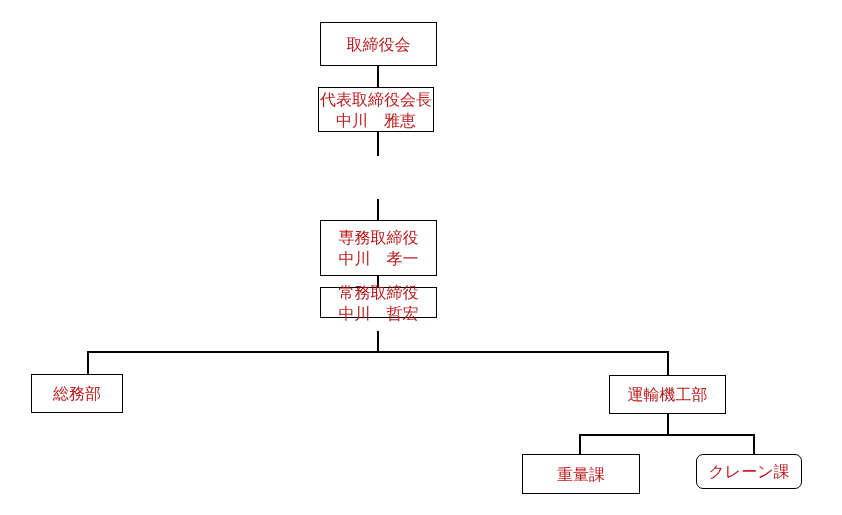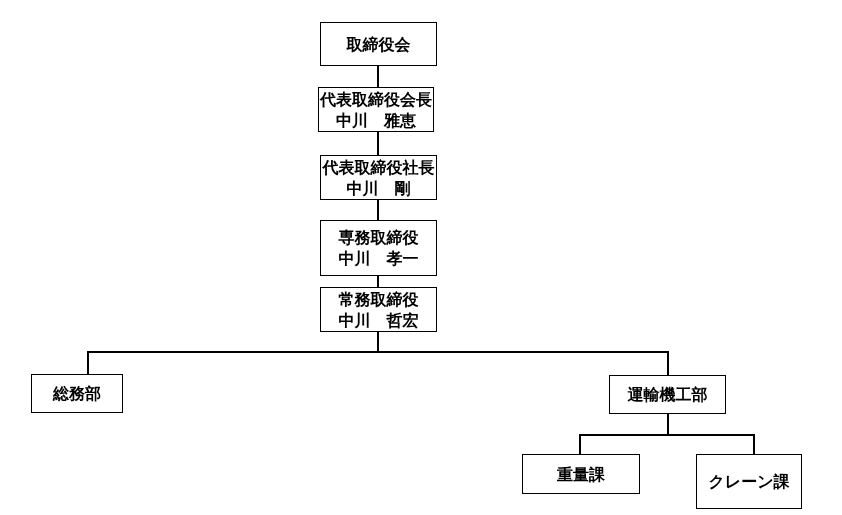--- a/index.html
+++ b/index.html
@@ -13,27 +13,27 @@
     height: 515px;
     background: #ffffff;
     font-family: "Liberation Sans", sans-serif;
     overflow: hidden;
   }
   .node {
     position: absolute;
     box-sizing: border-box;
     border: 1.5px solid #000000;
     background: #ffffff;
-    color: #000000;
+    color: #b91c1c;
     display: flex;
     flex-direction: column;
     align-items: center;
     justify-content: center;
     font-size: 16px;
-    font-weight: bold;
+    font-weight: normal;
     line-height: 21px;
     white-space: nowrap;
   }
   .line {
     position: absolute;
     background: #000000;
   }
   .line.v { width: 1.5px; }
   .line.h { height: 1.5px; }
 </style>
@@ -59,44 +59,40 @@
 
   <div class="node" style="left:320px; top:22px; width:117px; height:44px;">
     <span>取締役会</span>
   </div>
 
   <div class="node" style="left:318px; top:87px; width:116px; height:45px;">
     <span>代表取締役会長</span>
     <span>中川　雅恵</span>
   </div>
 
-  <div class="node" style="left:320px; top:155px; width:117px; height:45px;">
-    <span>代表取締役社長</span>
-    <span>中川　剛</span>
-  </div>
 
   <div class="node" style="left:320px; top:220px; width:117px; height:56px;">
     <span>専務取締役</span>
     <span>中川　孝一</span>
   </div>
 
-  <div class="node" style="left:320px; top:287px; width:117px; height:45px;">
+  <div class="node" style="left:320px; top:287px; width:117px; height:31px;">
     <span>常務取締役</span>
     <span>中川　哲宏</span>
   </div>
 
   <div class="node" style="left:31px; top:374px; width:92px; height:39px;">
     <span>総務部</span>
   </div>
 
   <div class="node" style="left:609px; top:375px; width:117px; height:39px;">
     <span>運輸機工部</span>
   </div>
 
   <div class="node" style="left:522px; top:454px; width:118px; height:40px;">
     <span>重量課</span>
   </div>
 
-  <div class="node" style="left:696px; top:454px; width:106px; height:55px;">
+  <div class="node" style="left:696px; top:454px; width:106px; height:35px;border-radius:7px;">
     <span>クレーン課</span>
   </div>
 
 </div>
 
 </body></html>

